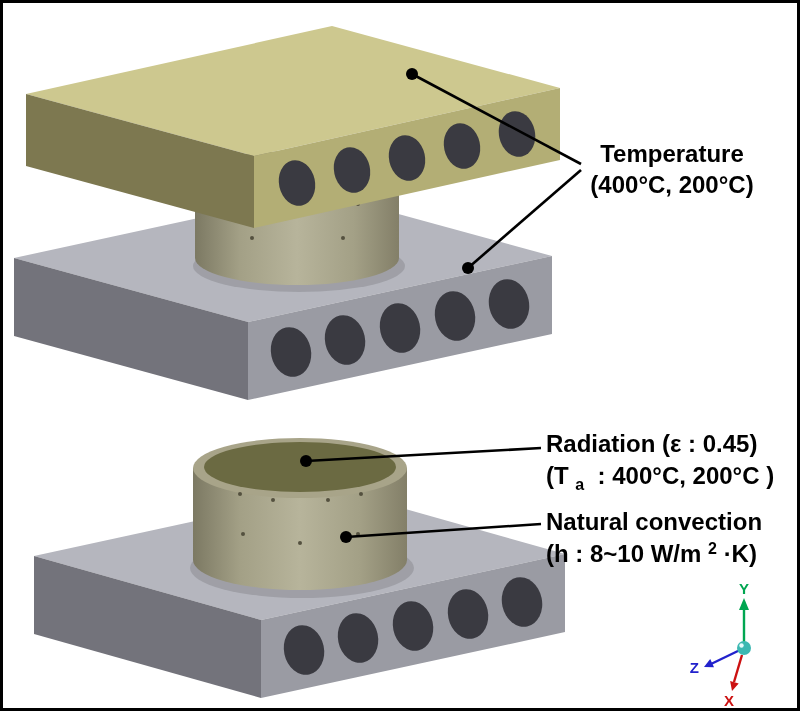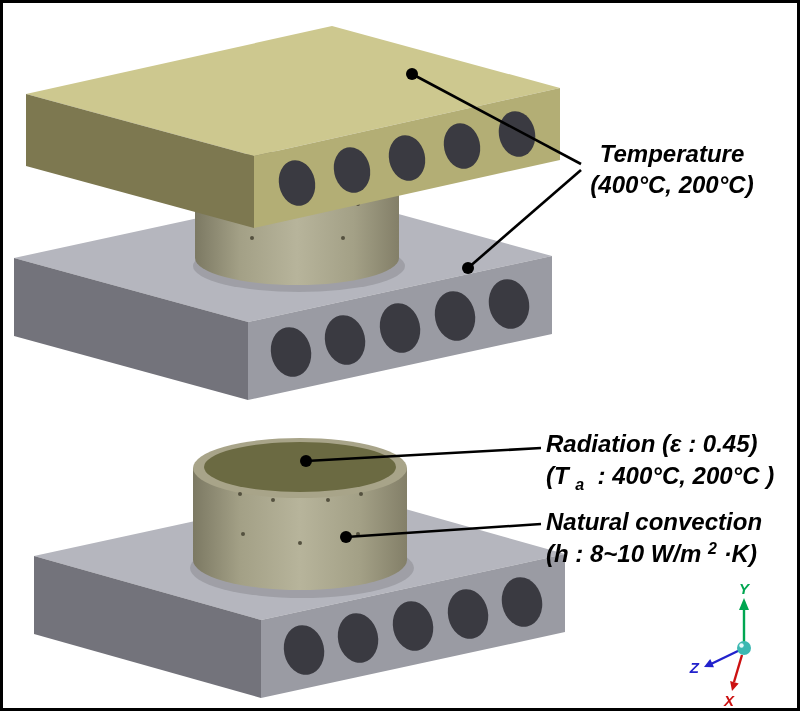--- a/index.html
+++ b/index.html
@@ -2,21 +2,20 @@
 <html><head>
 <meta charset="utf-8">
 <style>
   html,body{margin:0;padding:0;background:#ffffff;}
   .figure{
     position:relative;
     width:800px;height:711px;
     background:#ffffff;
     font-family:"Liberation Sans",sans-serif;
     overflow:hidden;
-    font-style:italic;
   }
   svg{display:block;}
   .ann{
     font-family:"Liberation Sans",sans-serif;
     font-weight:700;
     font-size:24px;
     fill:#000000;
   }
   .ann .sub,.ann .sup{font-size:16px;}
   .leader{stroke:#000000;stroke-width:2.6;fill:none;}

